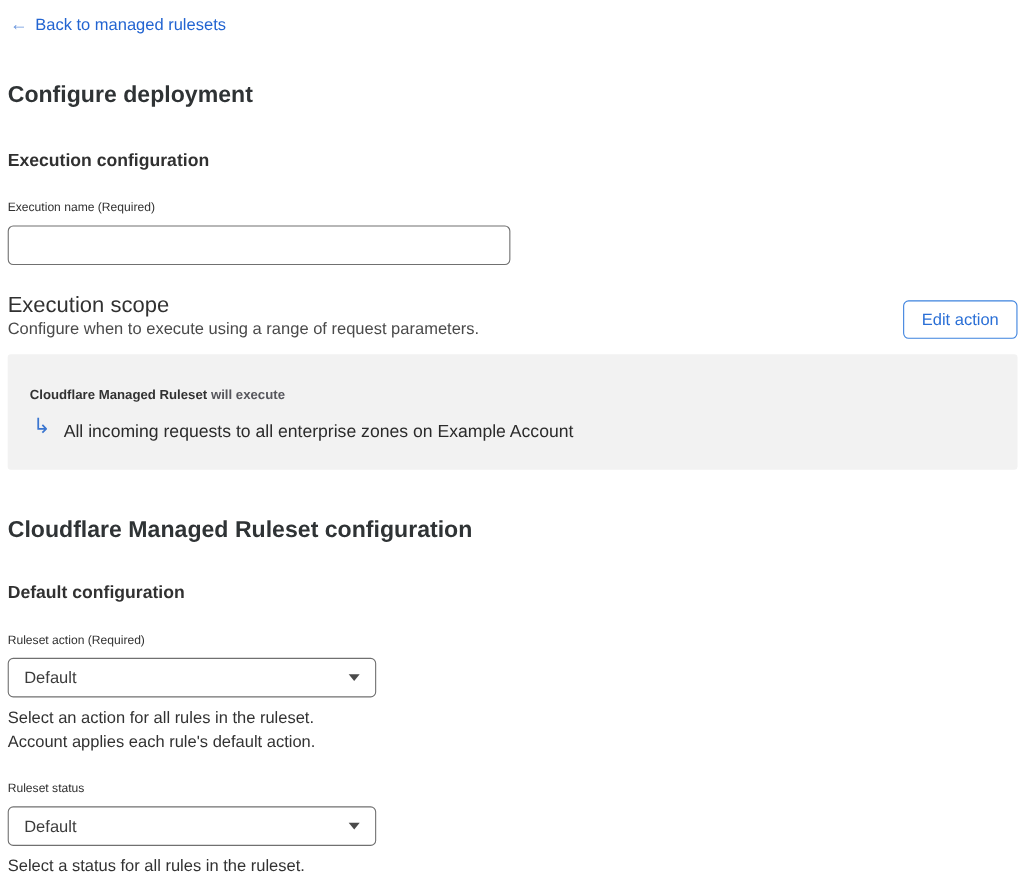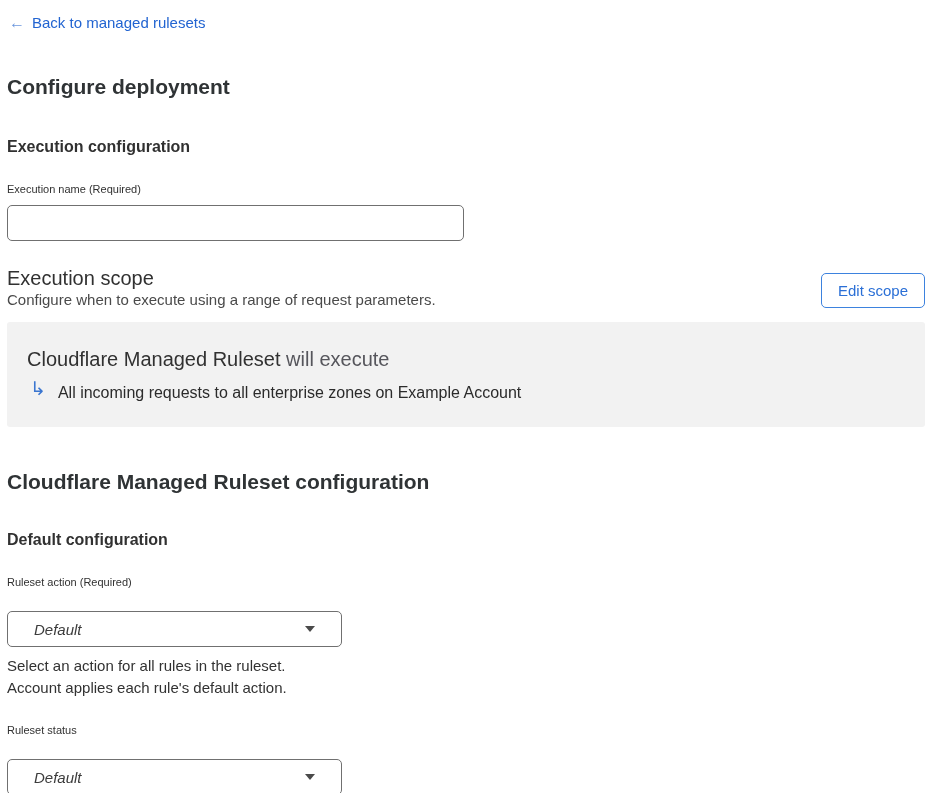--- a/index.html
+++ b/index.html
@@ -52,37 +52,37 @@
     color:#2a6fd6;font-size:15px;line-height:19px;padding:7px 16px;
     cursor:pointer;white-space:nowrap;height:35px;font-family:inherit;
   }
 
   
   .scope-panel{
     margin-top:11px;width:918px;min-height:105px;
     background:var(--panel-bg);border-radius:3px;
     padding:27px 20px 20px 20px;
   }
-  .scope-panel .line1{font-size:20px;line-height:20px;}
+  .scope-panel .line1{font-size:12px;line-height:20px;font-weight:bold;}
   .scope-panel .line1 .ruleset-name{color:#313131;}
   .scope-panel .line1 .will-execute{color:var(--text-gray);}
   .scope-panel .line2{
     margin-top:13px;padding-left:3px;font-size:16px;line-height:22px;
     display:flex;align-items:flex-start;gap:12px;color:#2b2b2b;
   }
   .scope-panel .line2 .return-arrow{
     color:#3b76d0;font-size:19px;line-height:20px;position:relative;top:-3px;
   }
 
   
   .select-box{
-    margin-top:18px;width:335px;height:36px;
+    margin-top:5px;width:335px;height:36px;
     border:1px solid var(--input-border);border-radius:5px;
     display:flex;align-items:center;justify-content:space-between;
-    padding:0 26px;cursor:pointer;background:#fff;font-style:italic;
+    padding:0 14px;cursor:pointer;background:#fff;
   }
   .select-box .select-value{font-size:15px;color:#3c3c3c;}
   .caret{
     width:0;height:0;
     border-left:5px solid transparent;border-right:5px solid transparent;
     border-top:6px solid #4a4a4a;
   }
   .help-text{font-size:15px;line-height:22px;margin-top:8px;color:#323232;}
   .help-text div{margin:0;}
   .status-label{margin-top:21px;}
@@ -102,21 +102,21 @@
   <h2 class="section-title">Execution configuration</h2>
 
   <div class="field-label">Execution name (Required)</div>
   <input class="text-input" type="text" value="" style="">
 
   <div class="scope-row">
     <div class="scope-text">
       <div class="scope-label">Execution scope</div>
       <div class="scope-desc">Configure when to execute using a range of request parameters.</div>
     </div>
-    <button class="edit-scope-btn">Edit scope</button>
+    <button class="edit-scope-btn">Edit action</button>
   </div>
 
   <div class="scope-panel">
     <div class="line1">
       <span class="ruleset-name">Cloudflare Managed Ruleset</span><span class="will-execute"> will execute</span>
     </div>
     <div class="line2">
       <span class="return-arrow">↳</span>
       <span>All incoming requests to all enterprise zones on Example Account</span>
     </div>

